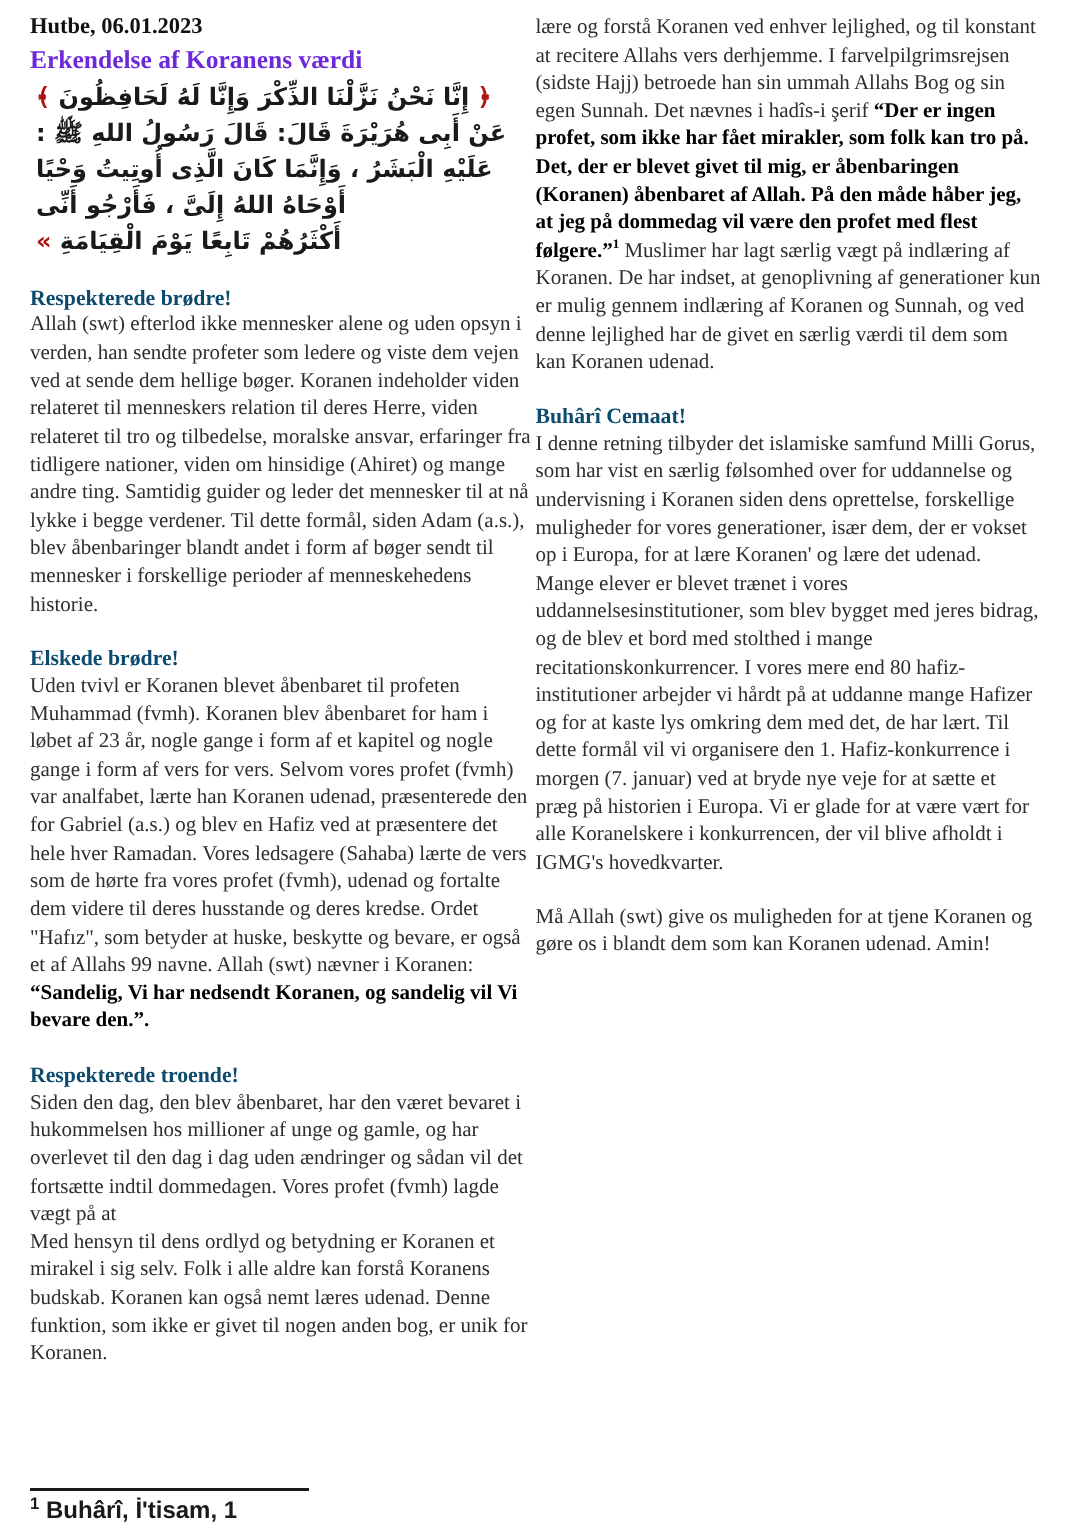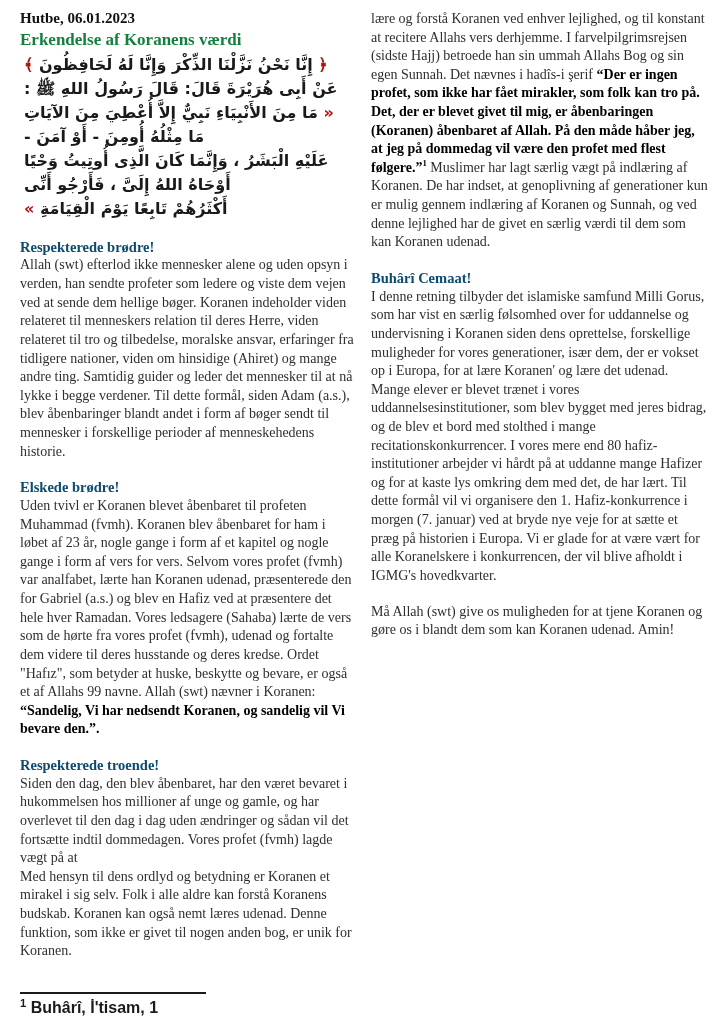--- a/index.html
+++ b/index.html
@@ -10,40 +10,39 @@
   body {
     width: 724px;
     height: 1024px;
     position: relative;
     overflow: hidden;
     font-family: "Liberation Serif", serif;
     color: #2e2e2e;
   }
   .page {
     display: flex;
-    gap: 14px;
     padding: 10px 16px 0 20px;
     box-sizing: border-box;
     width: 724px;
   }
   .col {
     width: 337px;
     flex: 0 0 337px;
   }
   .date-line {
     font-size: 15px;
     font-weight: 600;
     color: #111111;
     margin: 0 0 3px 0;
     line-height: 1.15;
   }
   .doc-title {
     font-size: 17px;
     font-weight: 700;
-    color: #15803d;
+    color: #6d28d9;
     margin: 0 0 2px 0;
     line-height: 1.2;
   }
   .arabic {
     direction: rtl;
     text-align: left;
     font-family: "DejaVu Sans", sans-serif;
     font-weight: 700;
     font-size: 16px;
     line-height: 1.5;
@@ -103,21 +102,20 @@
 
 <div class="page">
 
   <div class="col">
     <p class="date-line">Hutbe, 06.01.2023</p>
     <h1 class="doc-title">Erkendelse af Koranens værdi</h1>
 
     <div class="arabic" dir="rtl" lang="ar">
       <div><span class="red">﴿ </span><span>إِنَّا نَحْنُ نَزَّلْنَا الذِّكْرَ وَإِنَّا لَهُ لَحَافِظُونَ</span><span class="red"> ﴾</span></div>
       <div><span>عَنْ أَبِى هُرَيْرَةَ قَالَ: قَالَ رَسُولُ اللهِ ﷺ :</span></div>
-      <div><span class="red">« </span><span>مَا مِنَ الأَنْبِيَاءِ نَبِيٌّ إِلاَّ أُعْطِيَ مِنَ الآيَاتِ مَا مِثْلُهُ أُومِنَ - أَوْ آمَنَ -</span></div>
       <div><span>عَلَيْهِ الْبَشَرُ ، وَإِنَّمَا كَانَ الَّذِى أُوتِيتُ وَحْيًا أَوْحَاهُ اللهُ إِلَىَّ ، فَأَرْجُو أَنِّى</span></div>
       <div><span>أَكْثَرُهُمْ تَابِعًا يَوْمَ الْقِيَامَةِ</span><span class="red"> »</span></div>
     </div>
 
     <h2 class="section-heading">Respekterede brødre!</h2>
     <p class="para">Allah (swt) efterlod ikke mennesker alene og uden opsyn i verden, han sendte profeter som ledere og viste dem vejen ved at sende dem hellige bøger. Koranen indeholder viden relateret til menneskers relation til deres Herre, viden relateret til tro og tilbedelse, moralske ansvar, erfaringer fra tidligere nationer, viden om hinsidige (Ahiret) og mange andre ting. Samtidig guider og leder det mennesker til at nå lykke i begge verdener. Til dette formål, siden Adam (a.s.), blev åbenbaringer blandt andet i form af bøger sendt til mennesker i forskellige perioder af menneskehedens historie.</p>
 
     <h2 class="section-heading">Elskede brødre!</h2>
     <p class="para"><span>Uden tvivl er Koranen blevet åbenbaret til profeten Muhammad (fvmh). Koranen blev åbenbaret for ham i løbet af 23 år, nogle gange i form af et kapitel og nogle gange i form af vers for vers. Selvom vores profet (fvmh) var analfabet, lærte han Koranen udenad, præsenterede den for Gabriel (a.s.) og blev en Hafiz ved at præsentere det hele hver Ramadan. Vores ledsagere (Sahaba) lærte de vers som de hørte fra vores profet (fvmh), udenad og fortalte dem videre til deres husstande og deres kredse. Ordet "Hafız", som betyder at huske, beskytte og bevare, er også et af Allahs 99 navne. Allah (swt) nævner i Koranen: </span><span class="b">“Sandelig, Vi har nedsendt Koranen, og sandelig vil Vi bevare den.”.</span></p>
 

